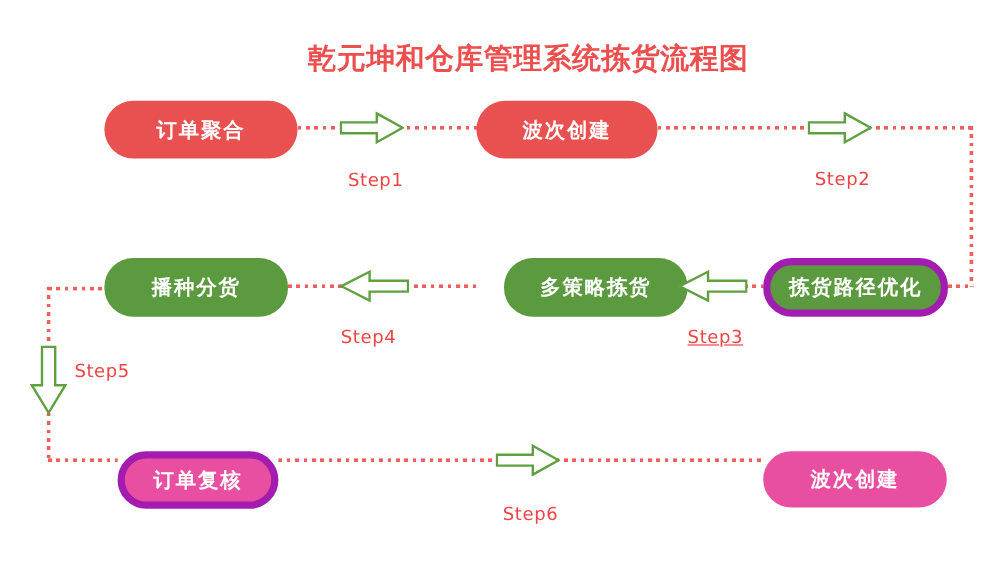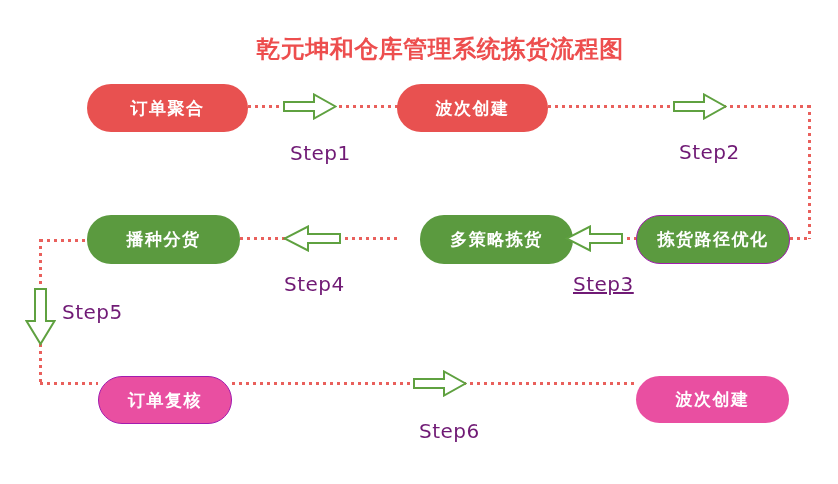--- a/index.html
+++ b/index.html
@@ -13,32 +13,32 @@
     letter-spacing:0.5px;
   }
   .node {
     position:absolute; display:flex; align-items:center; justify-content:center;
     color:#ffffff; font-size:17px; font-weight:700; letter-spacing:1.5px;
     border-radius:24px; box-sizing:border-box;
   }
   .node.red   { background:#E85150; }
   .node.green { background:#5B9A3F; }
   .node.pink  { background:#E94FA1;margin-top:16px; }
-  .node.bordered { border:1px solid #a21caf; }
+  .node.bordered { border:6px solid #a21caf; }
   .dh {
     position:absolute; height:3px;
     background-image:repeating-linear-gradient(to right,#E9605C 0 3px,transparent 3px 7px);
   }
   .dv {
     position:absolute; width:3px;
     background-image:repeating-linear-gradient(to bottom,#E9605C 0 3px,transparent 3px 7px);
   }
   .arrow { position:absolute; }
   .step-label {
-    position:absolute; color:#701a75; font-size:20px; letter-spacing:0.5px;
+    position:absolute; color:#ef4444; font-size:15px; letter-spacing:0.5px;
   }
 </style>
 </head>
 <body>
 
 <div id="stage">
 
   <div class="title">乾元坤和仓库管理系统拣货流程图</div>
 
   <div class="dh" style="left:248px; top:105px; width:150px;"></div>

